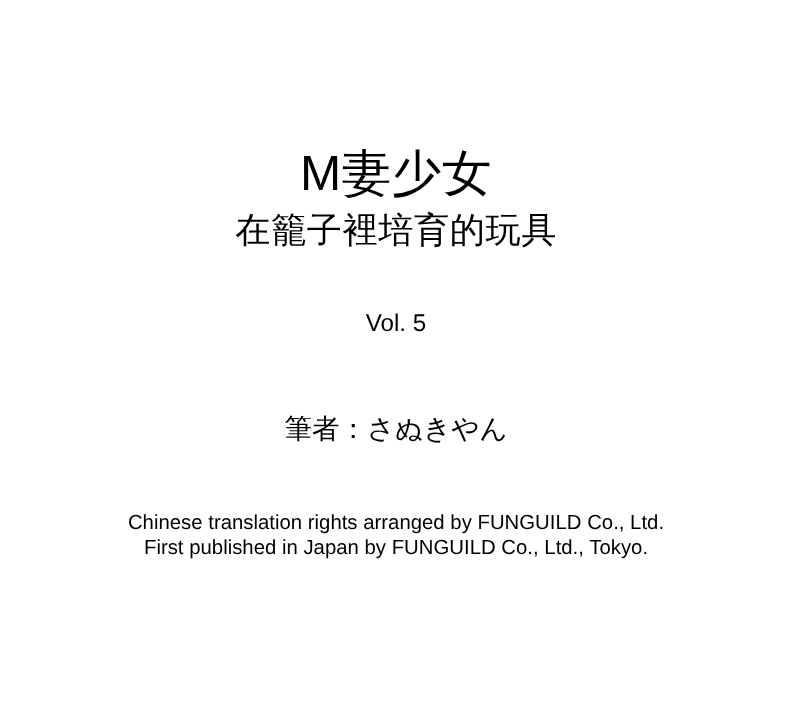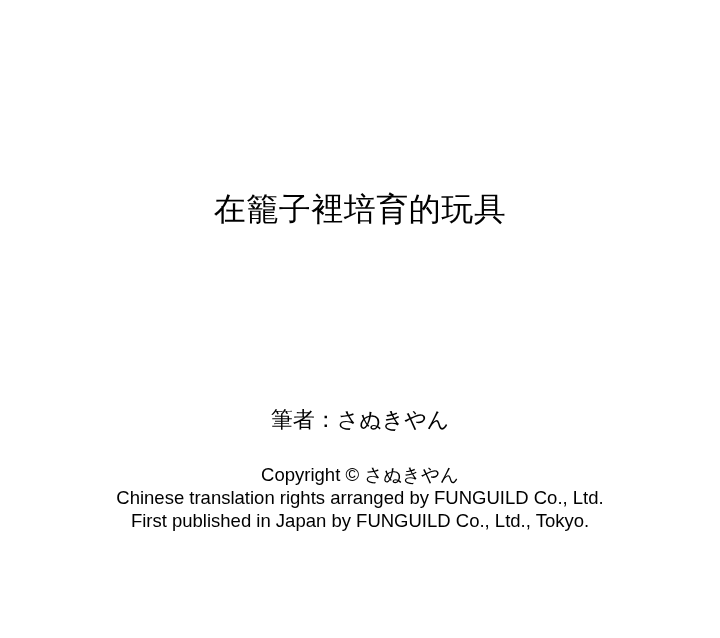--- a/index.html
+++ b/index.html
@@ -41,45 +41,45 @@
     letter-spacing: 0.5px;
   }
   .volume {
     top: 279px;
     font-size: 22px;
     line-height: 30px;
     font-weight: 400;
   }
   .author {
     top: 372px;
-    font-size: 22px;
+    font-size: 25px;
     line-height: 36px;
     font-weight: 400;
-    margin-top: 30px;
   }
   .copyright {
     top: 463px;
     font-size: 18.5px;
     line-height: 23px;
     font-weight: 400;
   }
   .copyright .line {
     display: block;
   }
 </style>
 </head>
 <body>
 
 <div class="page">
 
+  <div class="centered title">M妻少女</div>
 
   <div class="centered subtitle">在籠子裡培育的玩具</div>
 
+  <div class="centered volume">Vol. 5</div>
 
   <div class="centered author">筆者：さぬきやん</div>
 
   <div class="centered copyright">
-    <span class="line">Copyright © さぬきやん</span>
     <span class="line">Chinese translation rights arranged by FUNGUILD Co., Ltd.</span>
     <span class="line">First published in Japan by FUNGUILD Co., Ltd., Tokyo.</span>
   </div>
 
 </div>
 
 </body></html>

